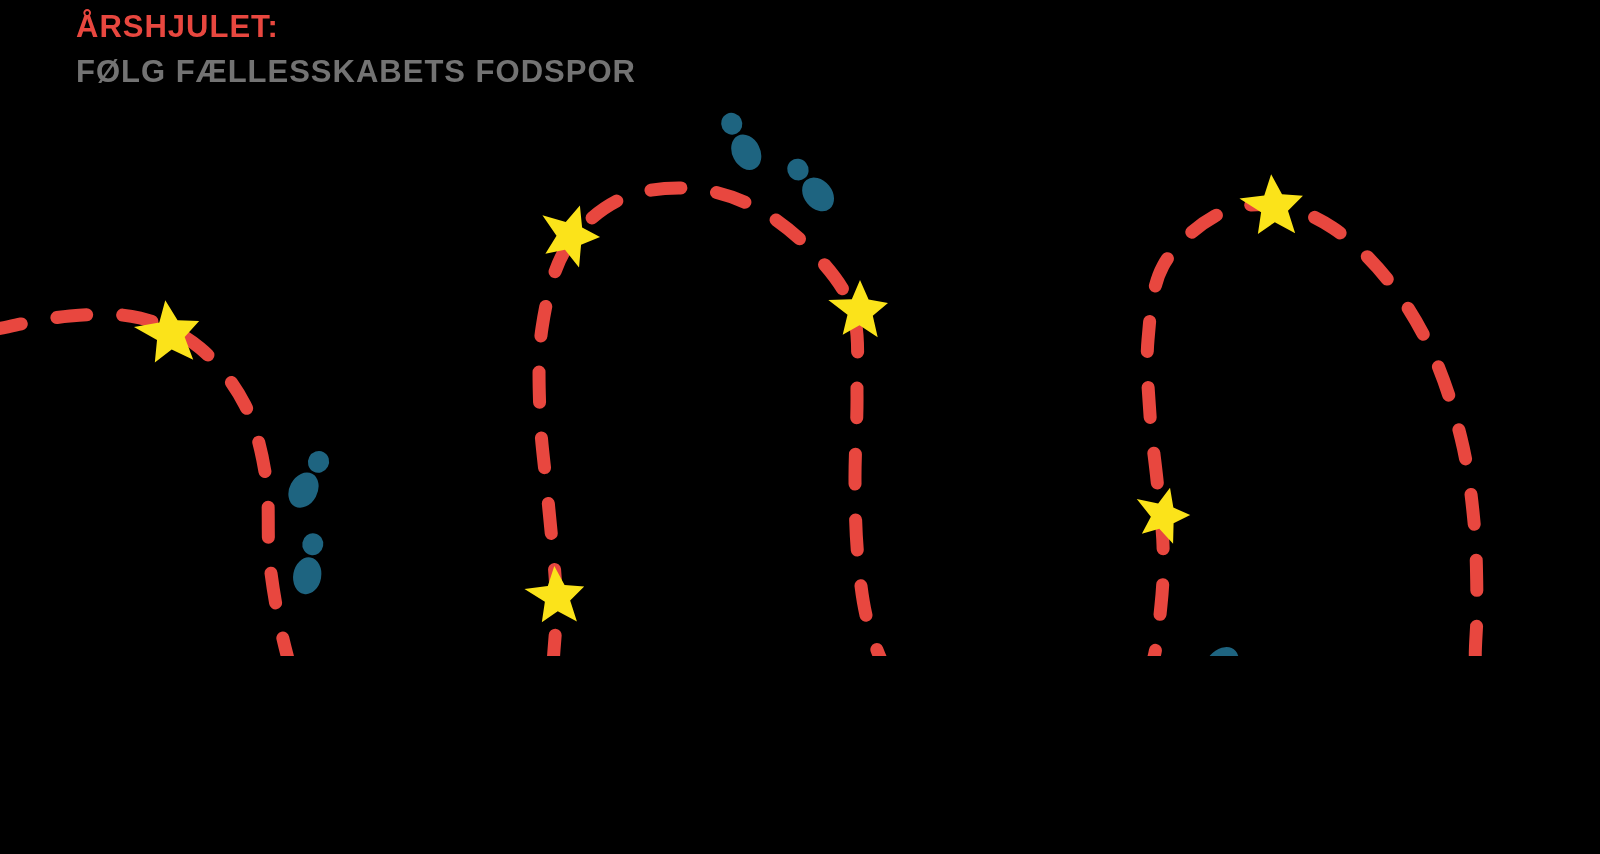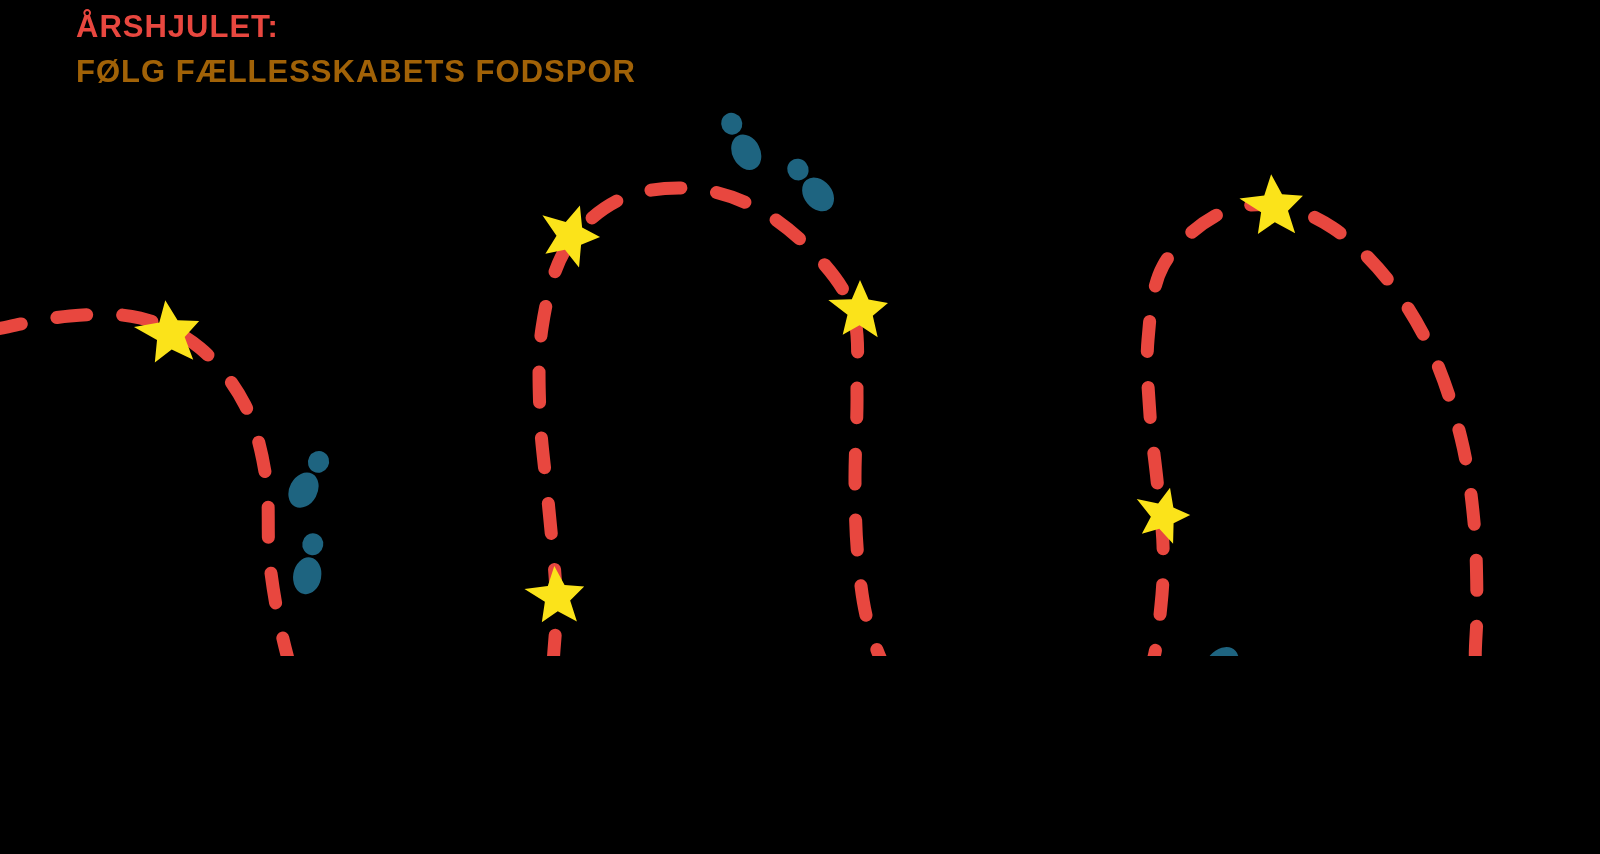--- a/index.html
+++ b/index.html
@@ -26,21 +26,21 @@
     white-space:nowrap;
   }
 </style>
 </head>
 <body>
 
 <div class="canvas" style="background: rgb(0, 0, 0);">
 
   <div class="title-block">
     <span class="title-line" style="color: rgb(232, 71, 63);">ÅRSHJULET:</span>
-    <span class="title-line" style="color: #a16207;">FØLG FÆLLESSKABETS FODSPOR</span>
+    <span class="title-line" style="color: #737373;">FØLG FÆLLESSKABETS FODSPOR</span>
   </div>
 
   <svg id="scene" width="1600" height="854" viewBox="0 0 1600 854" xmlns="http://www.w3.org/2000/svg">
     <g id="route-layer">
         <path d="M -8,330 C 5.0,327.7 45.3,318.0 70,316 C 94.7,314.0 118.3,312.7 140,318 C 161.7,323.3 182.5,333.5 200,348 C 217.5,362.5 234.0,383.3 245,405 C 256.0,426.7 261.8,451.3 266,478 C 270.2,504.7 266.5,535.5 270,565 C 273.5,594.5 279.0,624.5 287,655 C 295.0,685.5 302.2,724.2 318,748 C 333.8,771.8 359.0,788.3 382,798 C 405.0,807.7 433.7,809.3 456,806 C 478.3,802.7 501.0,792.0 516,778 C 531.0,764.0 539.7,743.3 546,722 C 552.3,700.7 552.3,671.7 554,650 C 555.7,628.3 557.0,617.0 556,592 C 555.0,567.0 550.7,529.5 548,500 C 545.3,470.5 541.0,443.7 540,415 C 539.0,386.3 537.8,355.5 542,328 C 546.2,300.5 552.5,271.2 565,250 C 577.5,228.8 597.0,211.3 617,201 C 637.0,190.7 662.3,187.2 685,188 C 707.7,188.8 731.7,195.3 753,206 C 774.3,216.7 796.3,234.3 813,252 C 829.7,269.7 845.7,288.2 853,312 C 860.3,335.8 856.7,367.0 857,395 C 857.3,423.0 854.8,452.8 855,480 C 855.2,507.2 855.5,533.0 858,558 C 860.5,583.0 862.7,607.0 870,630 C 877.3,653.0 888.3,679.7 902,696 C 915.7,712.3 934.5,720.3 952,728 C 969.5,735.7 988.7,740.5 1007,742 C 1025.3,743.5 1044.5,741.7 1062,737 C 1079.5,732.3 1097.5,724.8 1112,714 C 1126.5,703.2 1140.8,690.2 1149,672 C 1157.2,653.8 1158.7,626.2 1161,605 C 1163.3,583.8 1163.7,565.8 1163,545 C 1162.3,524.2 1159.2,501.7 1157,480 C 1154.8,458.3 1151.5,438.3 1150,415 C 1148.5,391.7 1145.8,364.8 1148,340 C 1150.2,315.2 1151.8,286.7 1163,266 C 1174.2,245.3 1196.5,226.2 1215,216 C 1233.5,205.8 1254.3,203.0 1274,205 C 1293.7,207.0 1314.0,215.5 1333,228 C 1352.0,240.5 1371.5,259.3 1388,280 C 1404.5,300.7 1419.8,325.7 1432,352 C 1444.2,378.3 1454.0,409.7 1461,438 C 1468.0,466.3 1471.3,493.8 1474,522 C 1476.7,550.2 1476.7,582.0 1477,607 C 1477.3,632.0 1473.8,647.8 1476,672 C 1478.2,696.2 1481.7,729.3 1490,752 C 1498.3,774.7 1512.3,793.3 1526,808 C 1539.7,822.7 1557.2,831.7 1572,840 C 1586.8,848.3 1607.8,855.0 1615,858" fill="none" stroke="#E8473F" stroke-width="13" stroke-linecap="round" stroke-linejoin="round" stroke-dasharray="30 36"></path>
       </g>
     <g id="footprint-layer">
         <g transform="translate(739,138) rotate(153)">
           <ellipse cx="0" cy="-16" rx="14" ry="18.5" fill="#1E6480"></ellipse>
           <ellipse cx="0" cy="16" rx="10.5" ry="11" fill="#1E6480"></ellipse>

